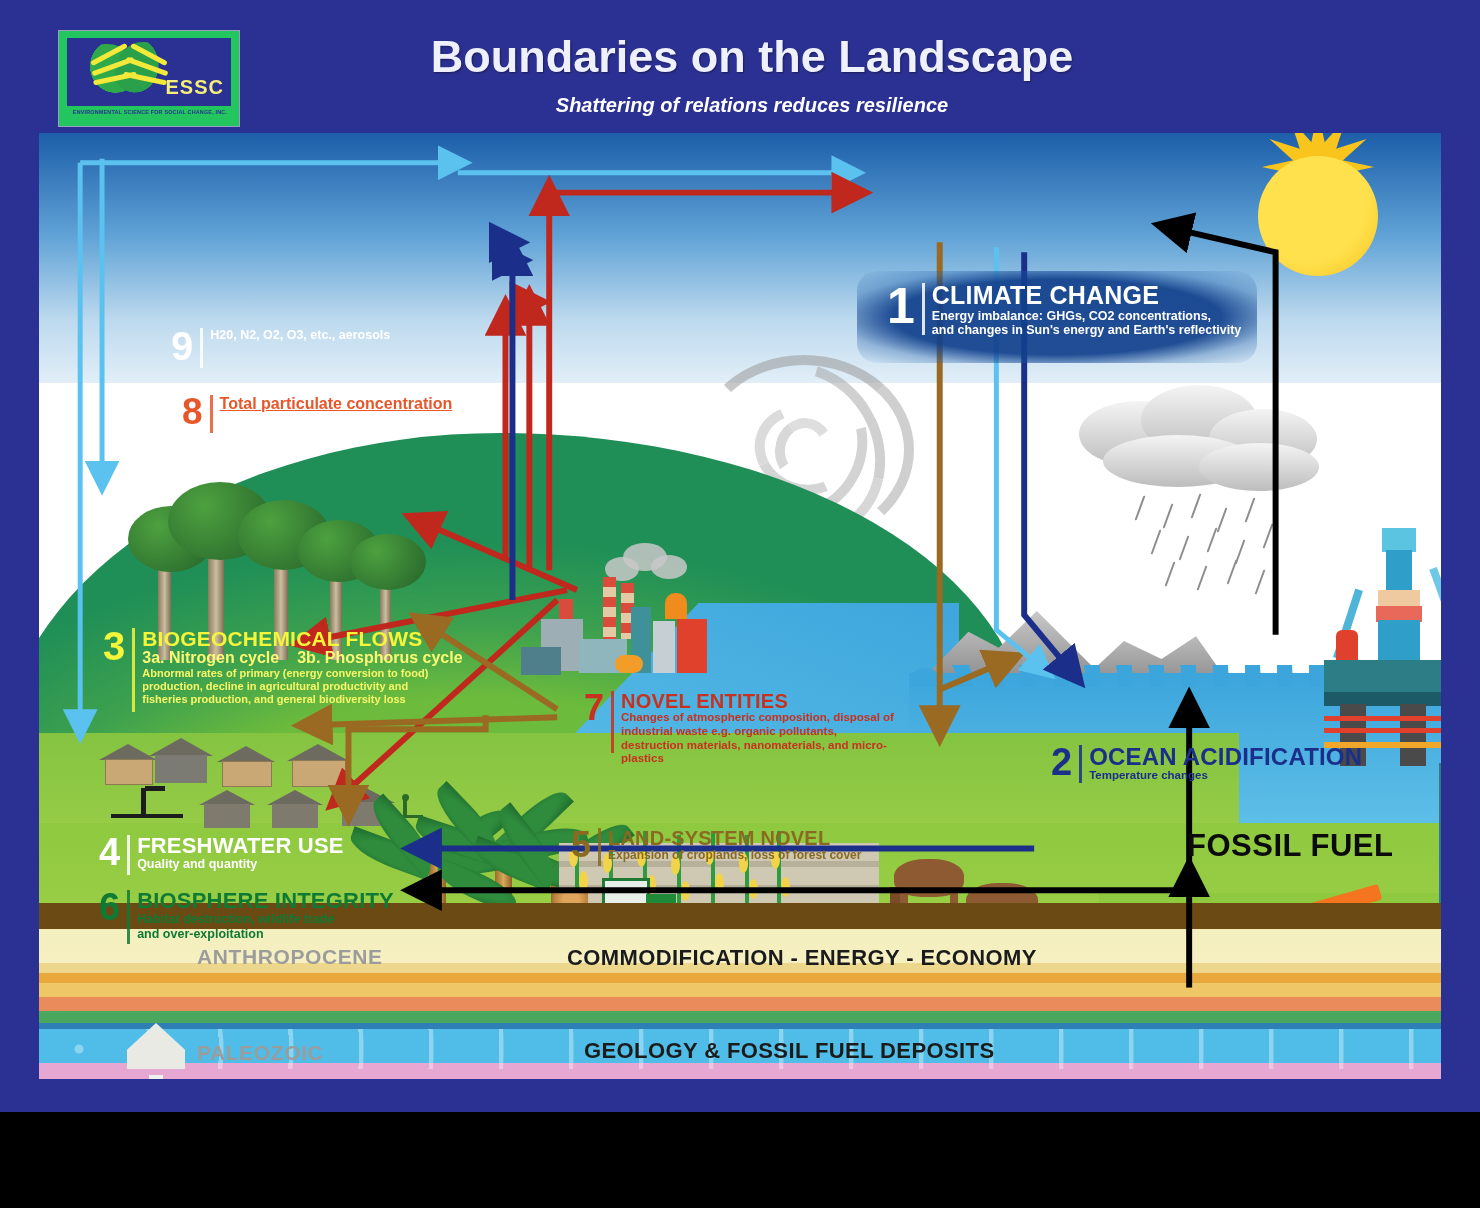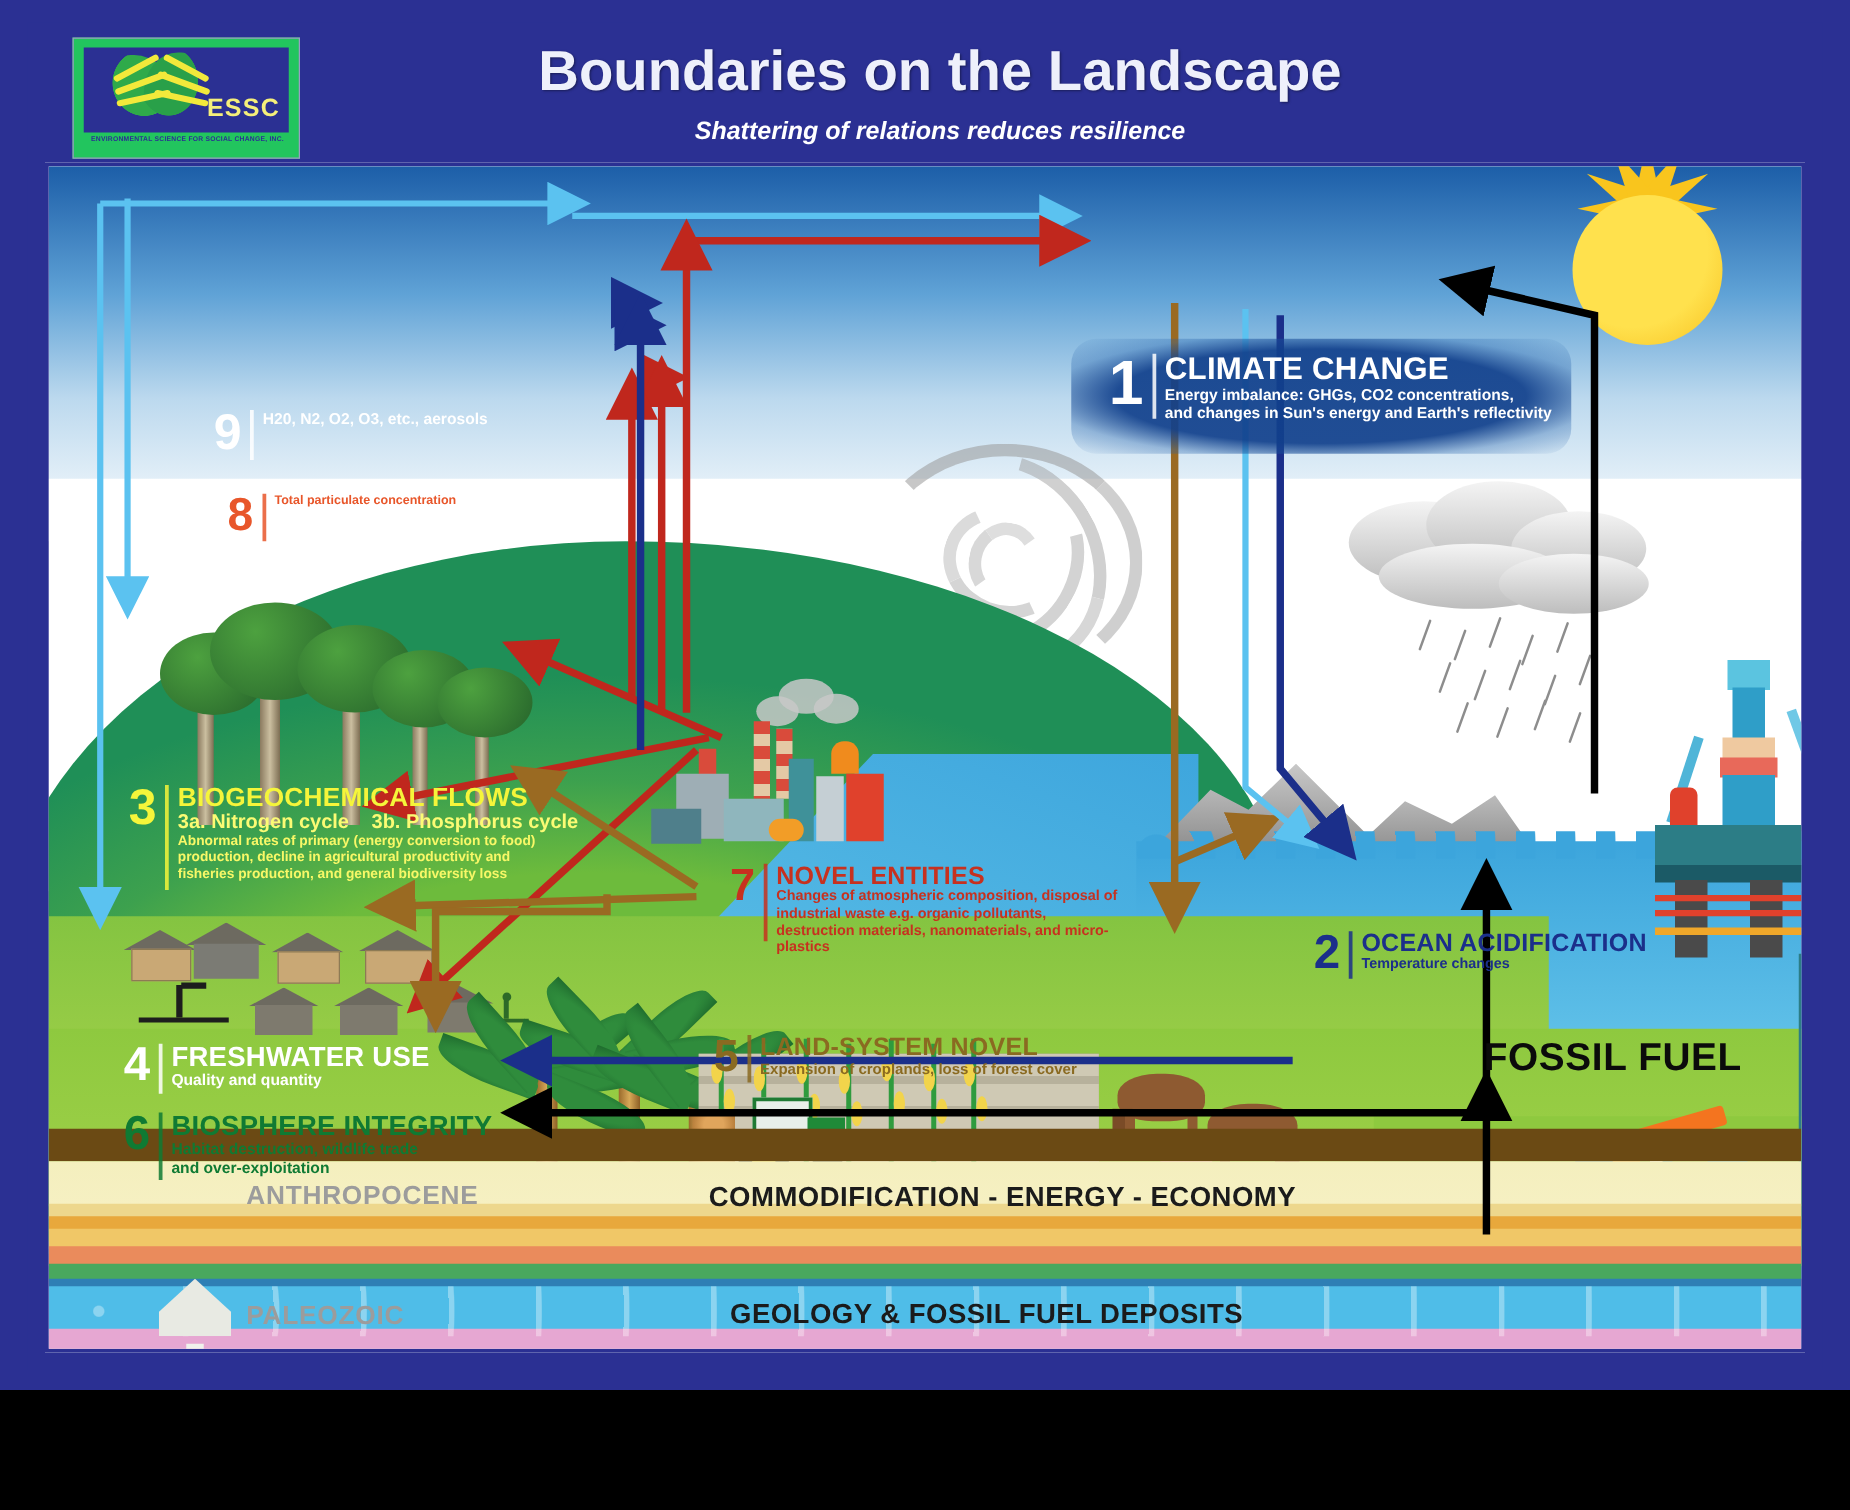--- a/index.html
+++ b/index.html
@@ -150,36 +150,36 @@
       background:radial-gradient(ellipse at 50% 50%, rgba(17,64,140,.92) 0 58%, rgba(35,96,170,.35) 78%, rgba(255,255,255,0) 100%);}
 
   #b9{left:132px;top:195px;color:#fff;}
   #b9 .num{font-size:40px;}
   #b9 .ttl{font-size:24px;}
   #b9 .sub{font-size:12.5px;}
 
   #b8{left:143px;top:262px;color:#e8562a;}
   #b8 .num{font-size:37px;}
   #b8 .ttl{font-size:23px;}
-  #b8 .sub{font-size:10px;}
+  #b8 .sub{font-size:16px;text-decoration:underline;}
 
   #b3{left:64px;top:495px;color:#f5f53a;}
   #b3 .num{font-size:40px;}
   #b3 .ttl{font-size:21px;}
   #b3 .sub2{font-size:16px;font-weight:bold;color:#fbfb74;}
   #b3 .sub{font-size:11px;color:#f8f867;}
 
   #b7{left:545px;top:558px;color:#c7311f;}
   #b7 .num{font-size:36px;}
   #b7 .ttl{font-size:20px;}
   #b7 .sub{font-size:11.5px;}
 
   #b2{left:1012px;top:612px;color:#1b2f8a;}
   #b2 .num{font-size:38px;}
-  #b2 .ttl{font-size:20px;}
+  #b2 .ttl{font-size:24px;}
   #b2 .sub{font-size:11.5px;}
 
   #b4{left:60px;top:702px;color:#ffffff;}
   #b4 .num{font-size:38px;}
   #b4 .ttl{font-size:22px;}
   #b4 .sub{font-size:12.5px;}
 
   #b6{left:60px;top:757px;color:#0f7a33;}
   #b6 .num{font-size:38px;}
   #b6 .ttl{font-size:22px;}

